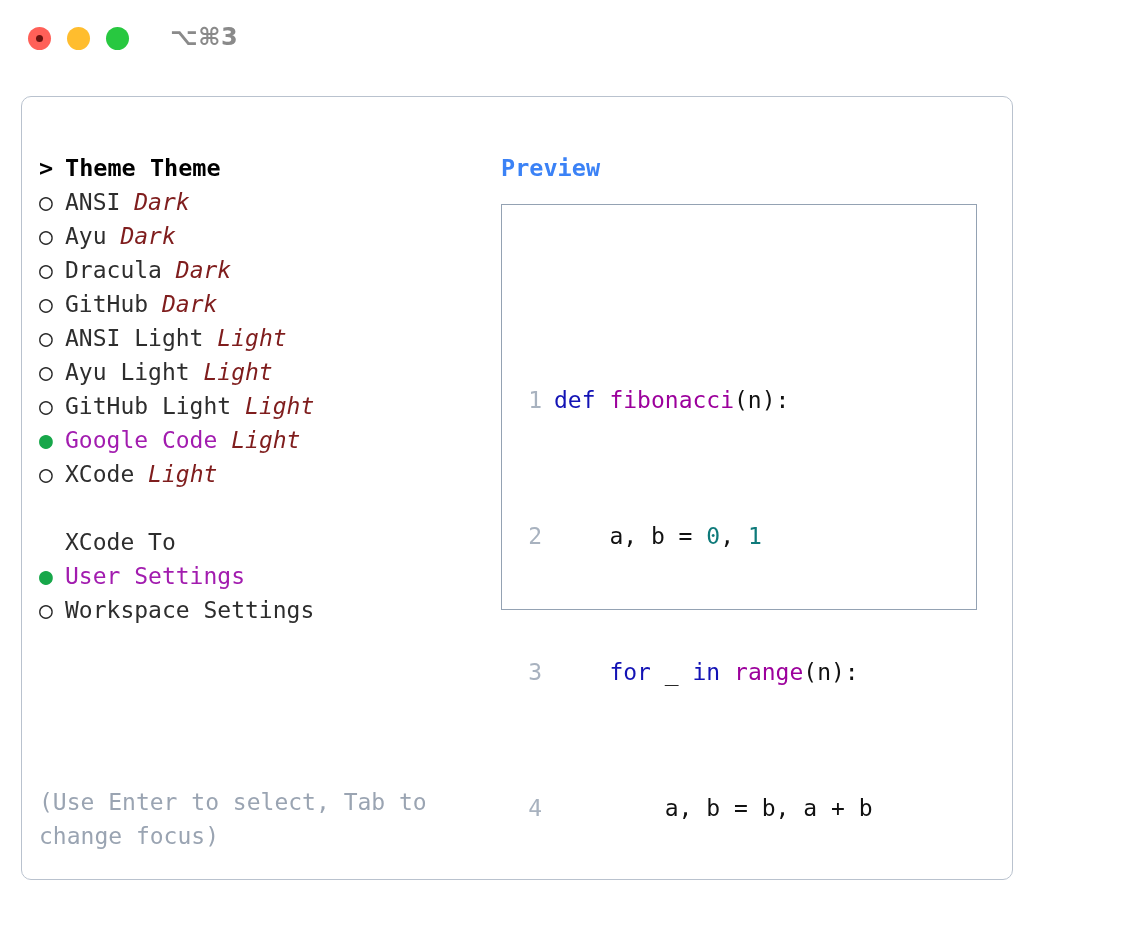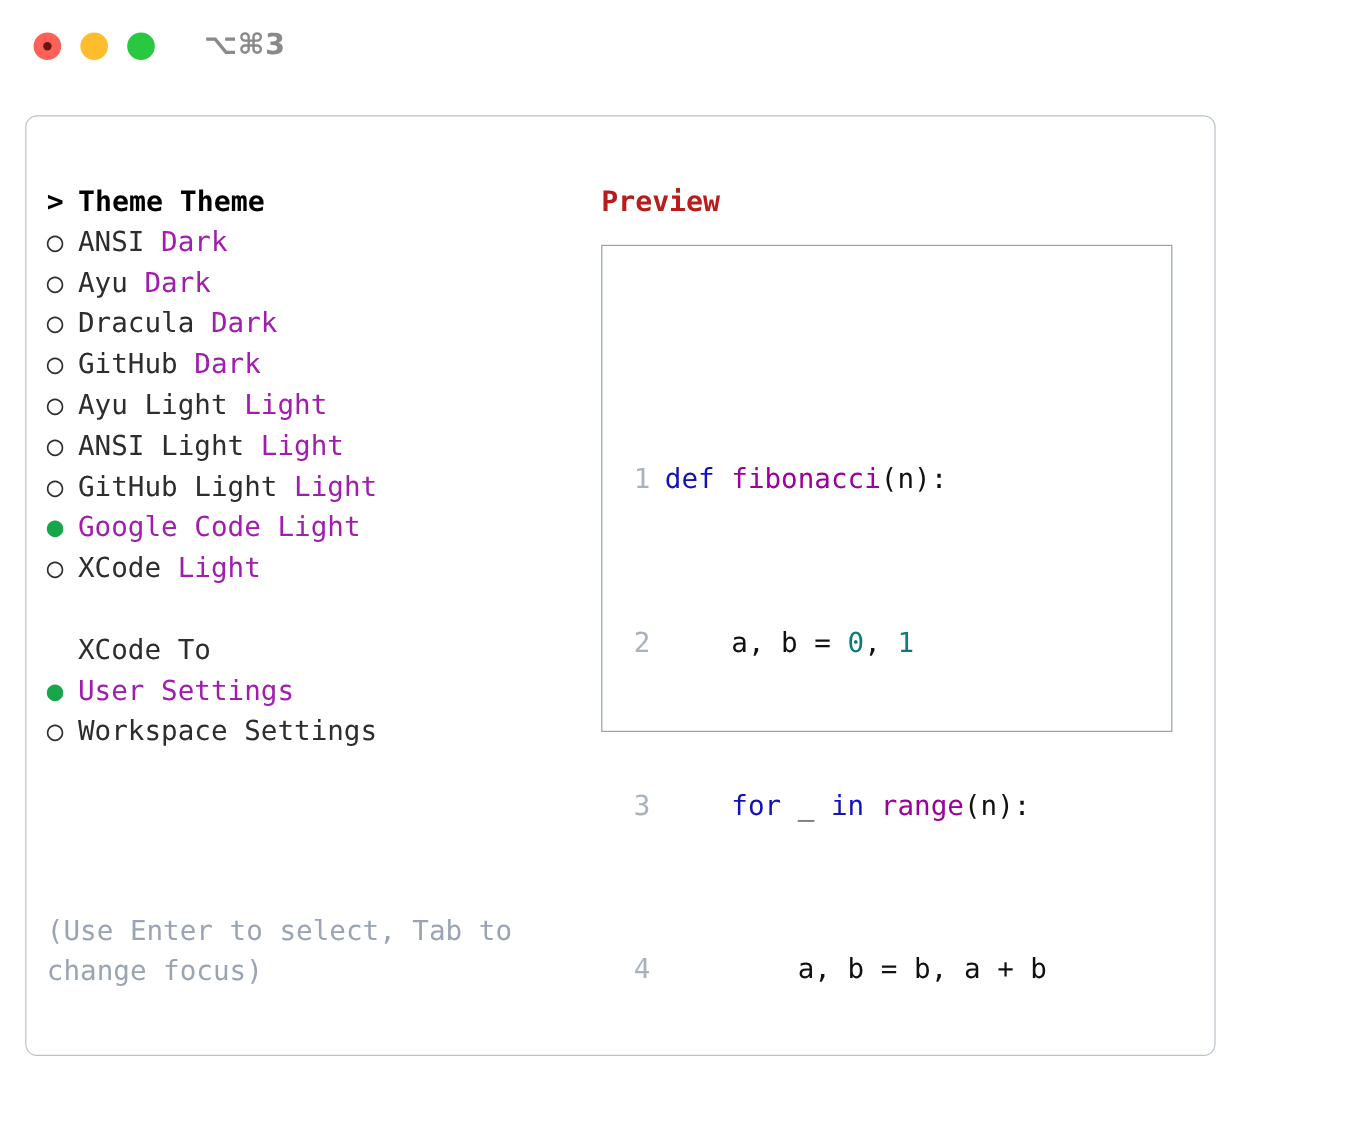--- a/index.html
+++ b/index.html
@@ -104,45 +104,46 @@
   .marker {
     display: inline-block;
     width: 26px;
     color: #2d2d2d;
   }
   .marker.caret { font-weight: 700; color:#000; }
   .marker.sel   { color: #17a74a; }
   .label-main   { color: #2d2d2d; }
   .label-main.selected { color: #a21caf; }
   .label-sub {
-    color: #a21caf;
+    color: #7f1d1d;
+    font-style: italic;
   }
   .spacer-row { height: 34px; }
 
   .hint {
     position: absolute;
     left: 17px;
-    top: 662px;
+    top: 688px;
     width: 420px;
     font-size: 23px;
     line-height: 34px;
     color: #9aa4b2;
   }
 
   
   .right-col {
     position: absolute;
     left: 479px;
     top: 54px;
     width: 490px;
   }
   .preview-title {
     font-size: 23.5px;
     font-weight: 700;
-    color: #b91c1c;
+    color: #3b82f6;
     line-height: 34px;
   }
   .preview-box {
     position: absolute;
     left: 479px;
     top: 107px;
     width: 476px;
     height: 406px;
     border: 1.5px solid #94a2b3;
     box-sizing: border-box;
@@ -198,24 +199,24 @@
         <div class="row">
           <span class="marker">○</span><span class="label-main">Ayu</span> <span class="label-sub">Dark</span>
         </div>
         <div class="row">
           <span class="marker">○</span><span class="label-main">Dracula</span> <span class="label-sub">Dark</span>
         </div>
         <div class="row">
           <span class="marker">○</span><span class="label-main">GitHub</span> <span class="label-sub">Dark</span>
         </div>
         <div class="row">
+          <span class="marker">○</span><span class="label-main">ANSI Light</span> <span class="label-sub">Light</span>
+        </div>
+        <div class="row">
           <span class="marker">○</span><span class="label-main">Ayu Light</span> <span class="label-sub">Light</span>
-        </div>
-        <div class="row">
-          <span class="marker">○</span><span class="label-main">ANSI Light</span> <span class="label-sub">Light</span>
         </div>
         <div class="row">
           <span class="marker">○</span><span class="label-main">GitHub Light</span> <span class="label-sub">Light</span>
         </div>
         <div class="row">
           <span class="marker sel">●</span><span class="label-main selected">Google Code</span> <span class="label-sub">Light</span>
         </div>
         <div class="row">
           <span class="marker">○</span><span class="label-main">XCode</span> <span class="label-sub">Light</span>
         </div>

